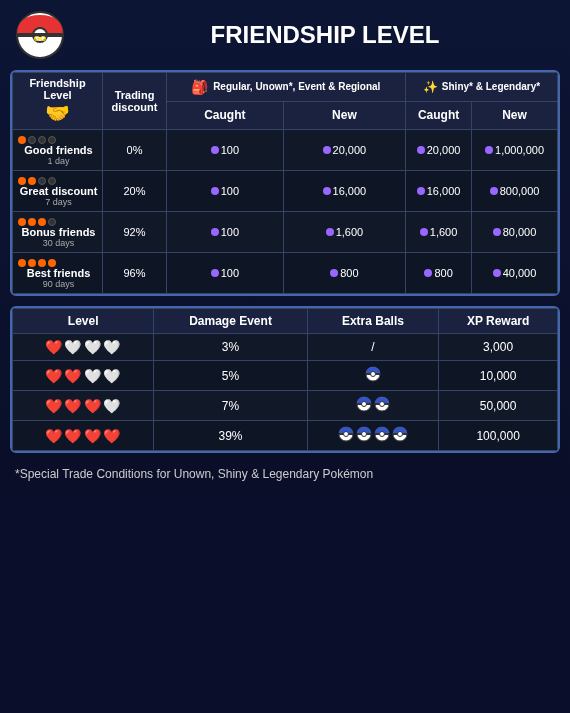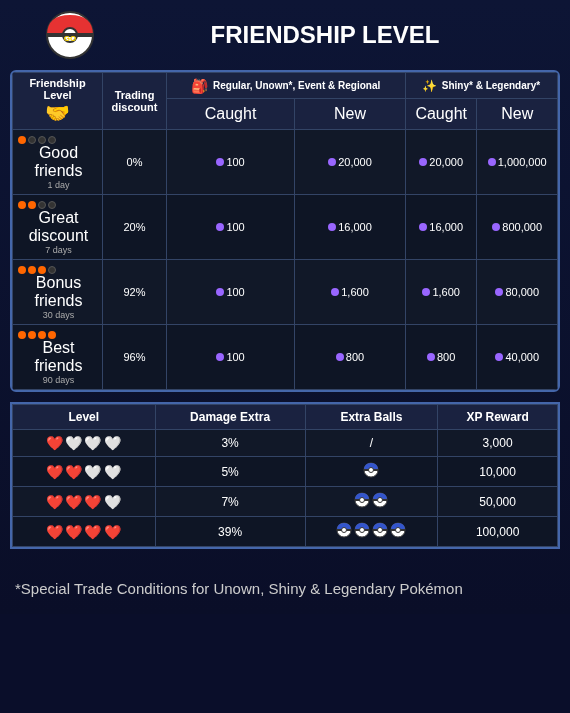--- a/index.html
+++ b/index.html
@@ -23,21 +23,21 @@
       display: flex;
       align-items: center;
       justify-content: space-between;
       margin-bottom: 10px;
       padding: 0 5px;
     }
 
     .pokemon-go-logo {
       display: flex;
       flex-direction: column;
-      align-items: flex-end;
+      align-items: flex-start;
       width: 80px;
     }
     .logo-pokeball {
       width: 50px;
       height: 50px;
     }
 
     .title-center {
       text-align: center;
       flex: 1;
@@ -111,38 +111,38 @@
       color: #fff;
     }
 
     .col-caught { background: #1e1a30; }
     .col-new { background: #1a2030; }
     .col-caught-shiny { background: #201830; }
     .col-new-shiny { background: #1a1830; }
 
     .sub-header th {
       background: #1a2240;
-      font-weight: normal;
-      font-size: 16px;
+      font-weight: bold;
+      font-size: 12px;
       padding: 5px 3px;
     }
 
     .row-good td { background: #111828; }
     .row-great td { background: #0e1525; }
     .row-ultra td { background: #111828; }
     .row-best td { background: #0e1525; margin-top: 28px; }
 
     .friendship-cell {
       text-align: left;
       padding-left: 5px !important;
     }
 
     .friend-name {
-      font-weight: normal;
-      font-size: 16px;
+      font-weight: bold;
+      font-size: 11px;
       display: block;
     }
     .friend-days {
       font-size: 9px;
       color: #aaa;
       display: block;
     }
     .friend-dots {
       display: flex;
       gap: 2px;
@@ -160,23 +160,23 @@
     .stardust-val {
       display: flex;
       align-items: center;
       justify-content: center;
       gap: 2px;
     }
 
     
     .bonus-table-container {
       border: 2px solid #4466aa;
-      border-radius: 0;
+      border-radius: 6px;
       overflow: hidden;
-      margin-bottom: 24px;
+      margin-bottom: 8px;
     }
 
     .bonus-table {
       width: 100%;
       border-collapse: collapse;
     }
 
     .bonus-table th, .bonus-table td {
       border: 1px solid #334466;
       text-align: center;
@@ -203,21 +203,21 @@
     .heart-empty { color: #555; font-size: 14px; }
 
     .ball-container {
       display: flex;
       gap: 2px;
       justify-content: center;
       align-items: center;
     }
 
     .footer-note {
-      font-size: 15px;
+      font-size: 12px;
       color: #ccc;
       padding: 5px;
       line-height: 1.4;
     }
 
     .header-icon-row {
       display: flex;
       align-items: center;
       justify-content: center;
       gap: 4px;
@@ -390,21 +390,21 @@
     </tr>
         </tbody>
     </table>
   </div>
 
   <div class="bonus-table-container">
     <table class="bonus-table">
       <thead>
         <tr>
           <th>Level</th>
-          <th>Damage Extra</th>
+          <th>Damage Event</th>
           <th>Extra Balls</th>
           <th>XP Reward</th>
         </tr>
       </thead>
       <tbody id="bonus-tbody">
       <tr class="bonus-row-1">
       <td>
               <div class="heart-dots">
                 <span class="heart-full">❤️</span>
                 <span class="heart-empty">🤍</span>

